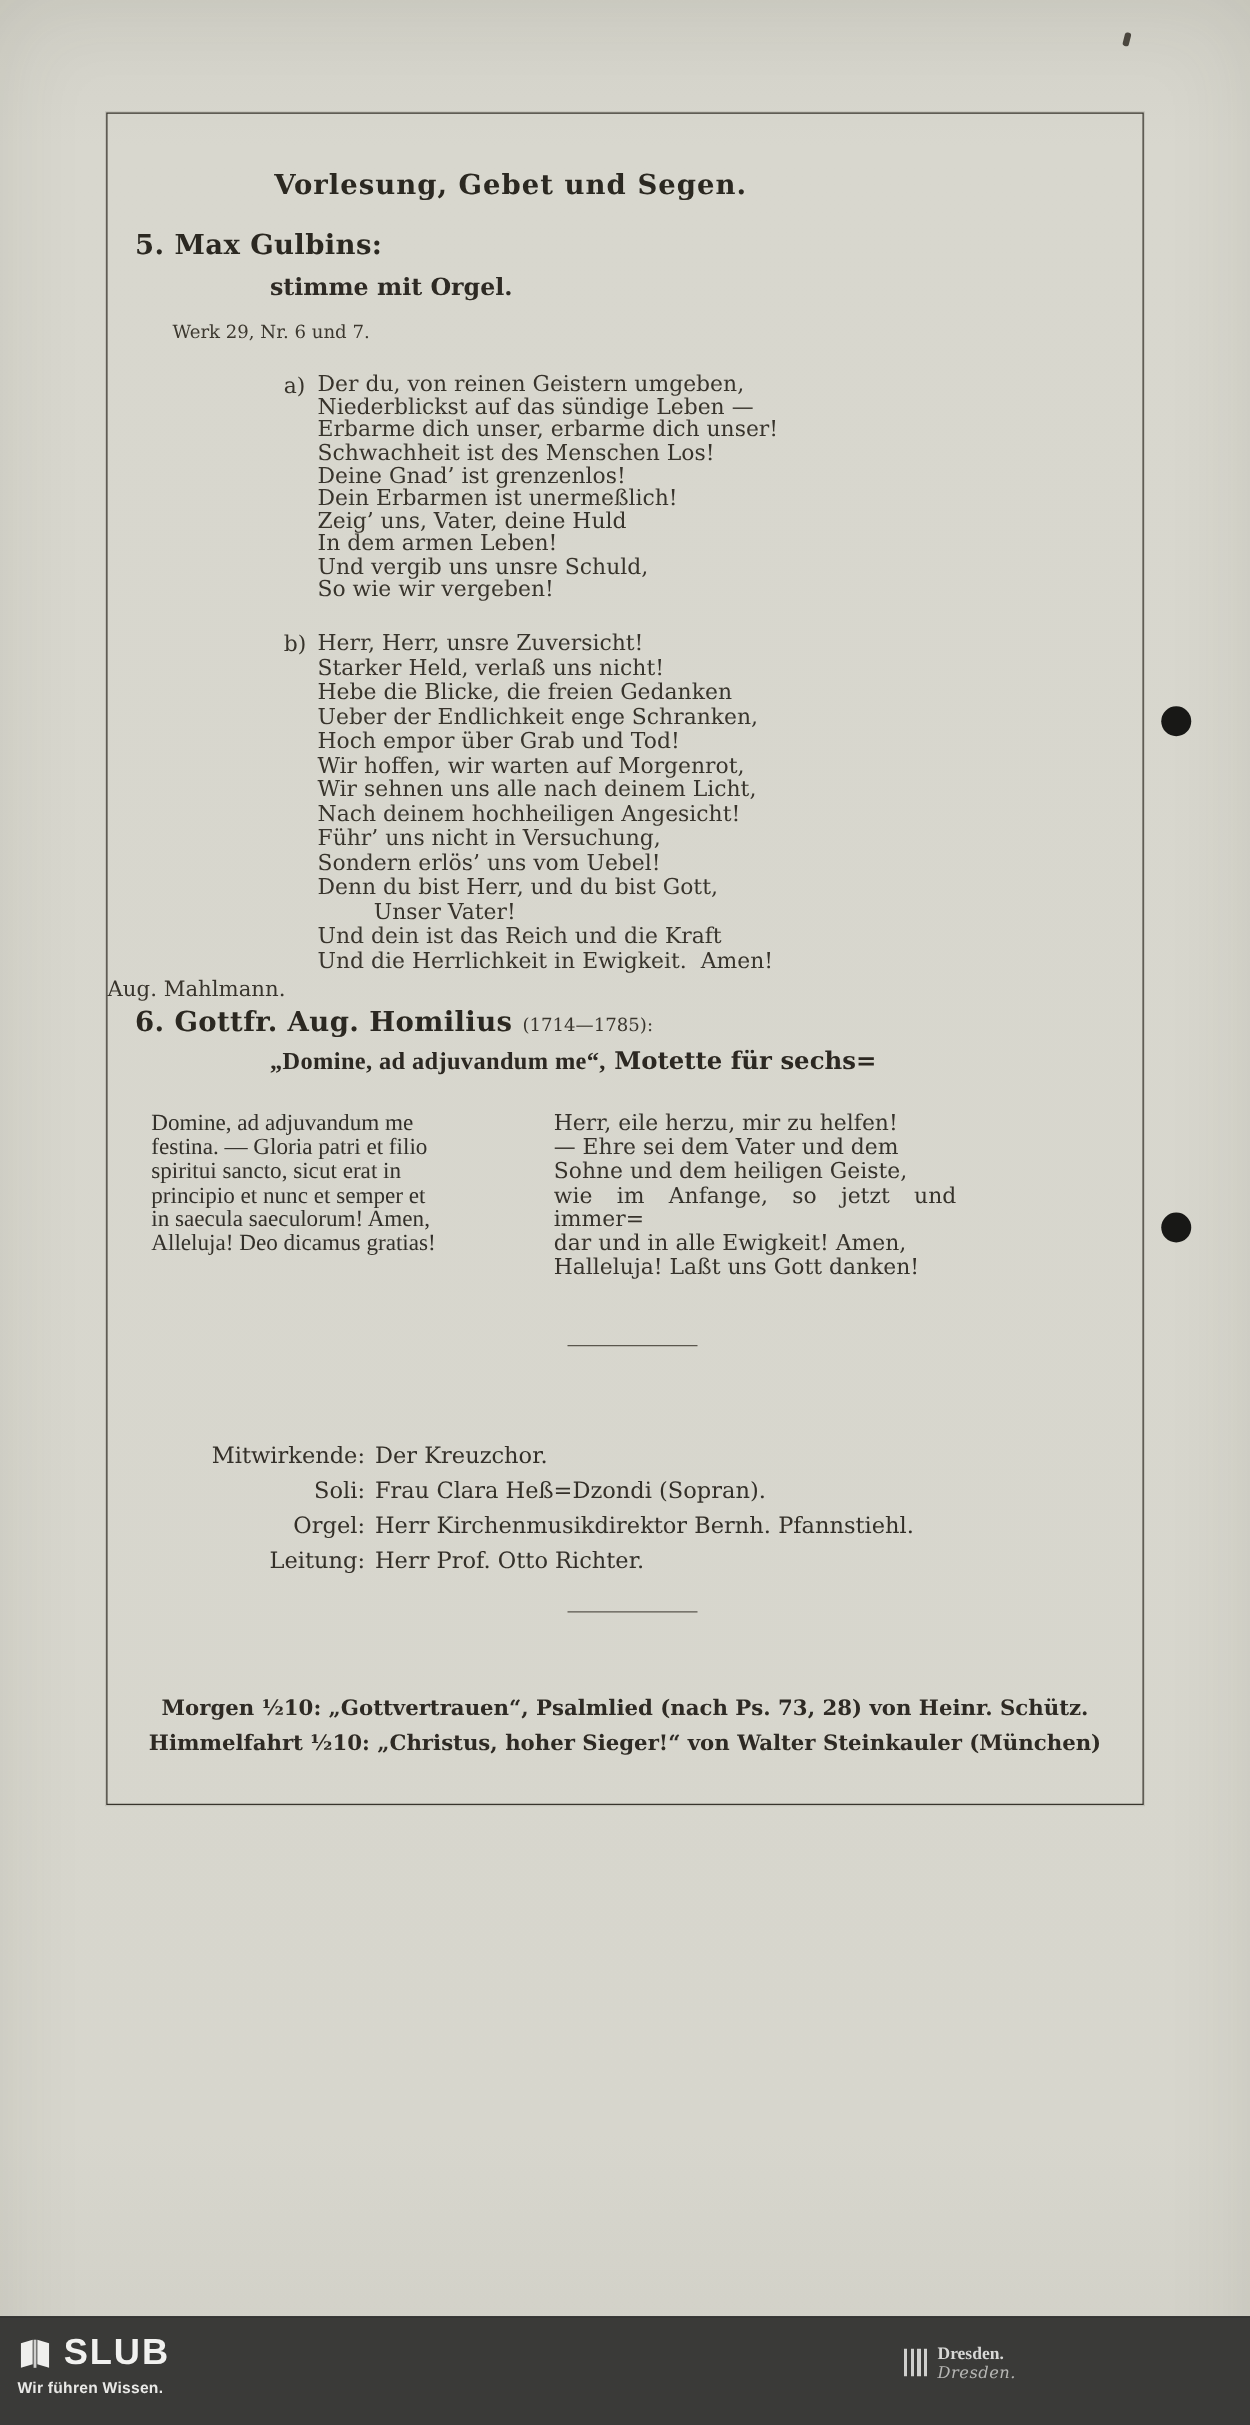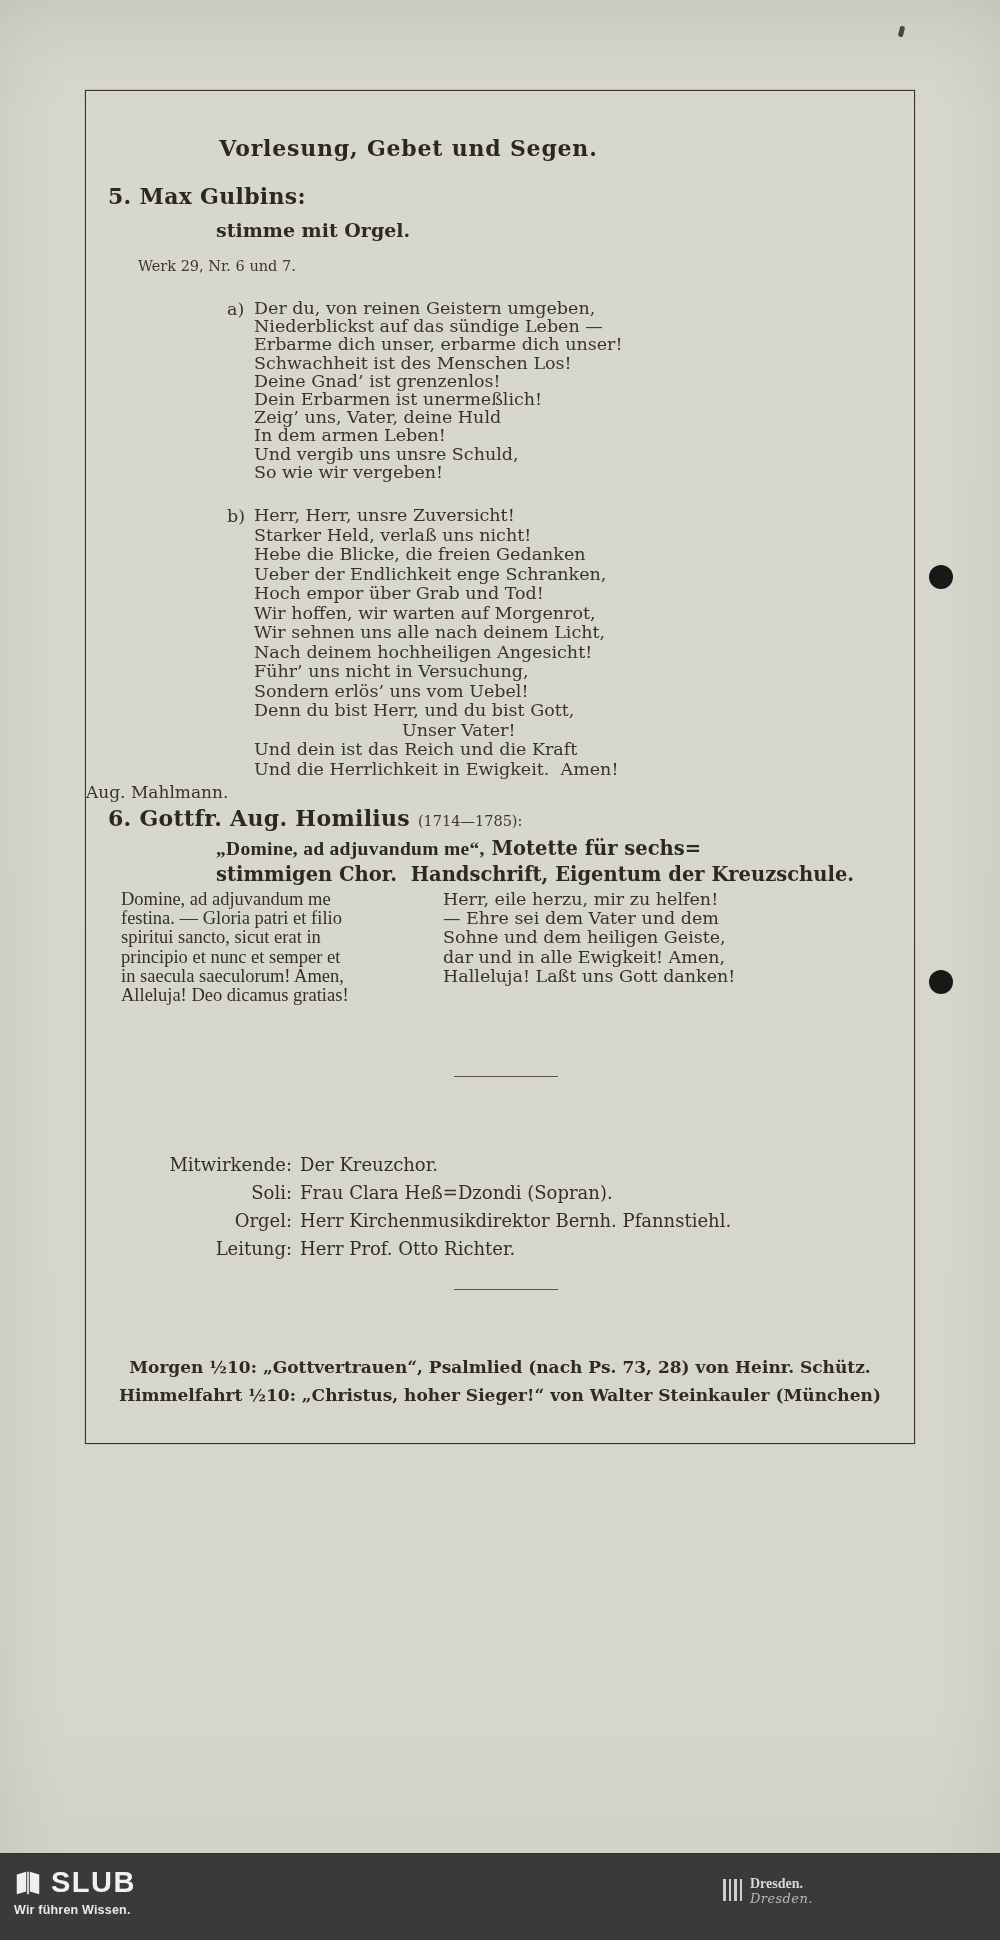--- a/index.html
+++ b/index.html
@@ -37,21 +37,21 @@
   .h6 .dates{font-size:14.5px;font-weight:normal;letter-spacing:0;color:#3a362e;}
   .sub5{top:126px;left:130px;font-size:19px;font-weight:bold;line-height:26px;color:#2e2a24;}
   .werk{top:167px;left:52px;font-size:14.5px;color:#3c382f;}
   .poem{left:141px;font-size:17.5px;color:#38342c;}
   .poem .lines{padding-left:27px;}
   .poem-a{top:208px;}
   .poem-a .line{line-height:18.2px;}
   .poem-b{top:415px;}
   .poem-b .line{line-height:19.5px;}
   .poem .marker{position:absolute;left:0;top:0;}
-  .line.indent{padding-left:45px;text-align:center;}
+  .line.indent{padding-left:45px;}
   .attribution{top:691px;left:0;width:610px;text-align:left;font-size:17px;color:#38342c;}
   .sub6{top:745px;left:130px;font-size:19.5px;font-weight:bold;line-height:26px;color:#2c2822;}
   .sub6 .latin-part{font-family:"Liberation Serif", serif;letter-spacing:0.3px;}
   .columns{top:799px;left:35px;width:648px;display:flex;gap:28px;}
   .col{text-align:justify;}
   .col .cline{line-height:19.2px;}
   .col-latin{width:294px;font-family:"Liberation Serif", serif;font-size:18.5px;color:#33302a;}
   .col-german{width:322px;font-size:17.5px;color:#36322b;}
   .rule{height:0;border-top:1.2px solid #5a564d;width:104px;left:368px;}
   .rule1{top:985px;}
@@ -144,36 +144,36 @@
 
     <div class="abs h-item h6">
       <span>6. Gottfr. Aug. Homilius</span>
       <span class="dates">(1714—1785):</span>
     </div>
 
     <div class="abs sub6">
       <div>
         <span class="latin-part">„Domine, ad adjuvandum me“,</span><span> Motette für sechs=</span>
       </div>
-      <div>stimmigen Chor.&nbsp;&nbsp;Handschrift, Eigentum der Kreuzschule.</div>
     </div>
 
     <div class="abs columns">
       <div class="col col-latin">
         <div class="cline">Domine, ad adjuvandum me</div>
         <div class="cline">festina. — Gloria patri et filio</div>
         <div class="cline">spiritui sancto, sicut erat in</div>
         <div class="cline">principio et nunc et semper et</div>
         <div class="cline">in saecula saeculorum! Amen,</div>
         <div class="cline">Alleluja! Deo dicamus gratias!</div>
       </div>
       <div class="col col-german">
         <div class="cline">Herr, eile herzu, mir zu helfen!</div>
         <div class="cline">— Ehre sei dem Vater und dem</div>
         <div class="cline">Sohne und dem heiligen Geiste,</div>
+        <div class="cline">wie im Anfange, so jetzt und immer=</div>
         <div class="cline">dar und in alle Ewigkeit! Amen,</div>
         <div class="cline">Halleluja! Laßt uns Gott danken!</div>
       </div>
     </div>
 
     <div class="abs rule rule1"></div>
 
     <div class="abs credits">
       <div class="crow">
         <span class="clabel">Mitwirkende:</span>

